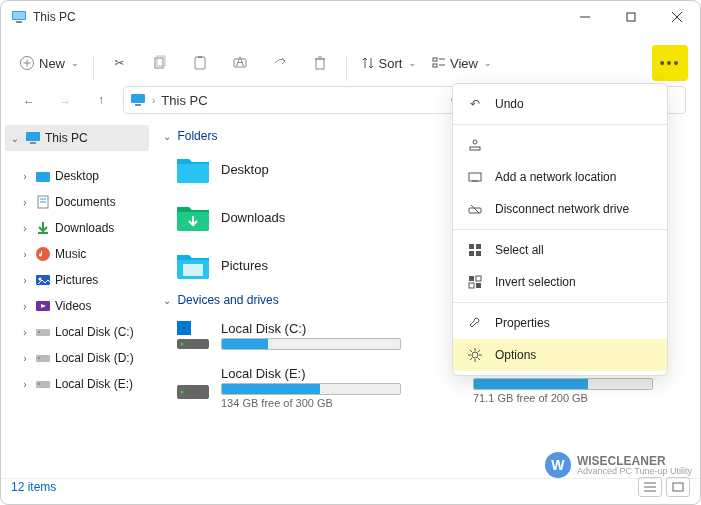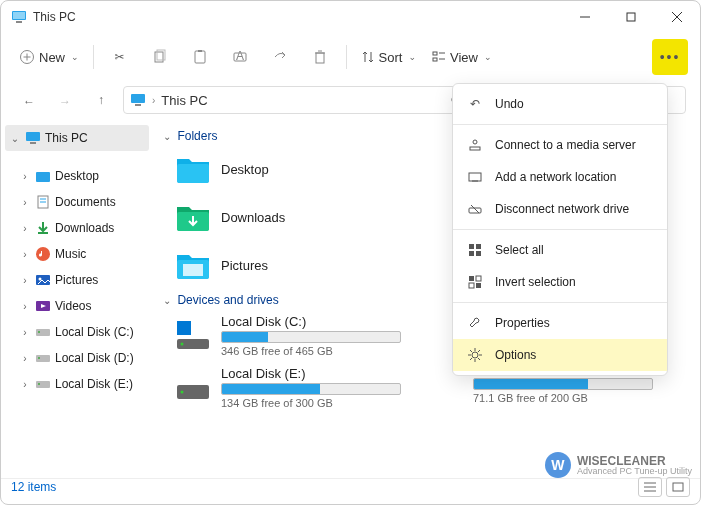--- a/index.html
+++ b/index.html
@@ -5,21 +5,21 @@
 * { box-sizing: border-box; margin: 0; padding: 0; font-family: "Segoe UI", sans-serif; font-size: 12px; }
 body { background: #fff; width: 701px; height: 505px; overflow: hidden; border: 1px solid #ccc; border-radius: 8px; position: relative; }
 
 .titlebar { display: flex; align-items: center; height: 32px; padding-left: 10px; }
 .titlebar .title-icon { width: 16px; height: 16px; margin-right: 6px; }
 .titlebar .title-text { font-size: 12px; color: #333; flex: 1; }
 .winbtns { display: flex; }
 .winbtn { width: 46px; height: 32px; display: flex; align-items: center; justify-content: center; color: #333; }
 .winbtn svg { width: 10px; height: 10px; }
 
-.toolbar { display: flex; align-items: center; height: 48px; padding: 0 12px; gap: 4px; }
+.toolbar { display: flex; align-items: flex-end; height: 48px; padding: 0 12px; gap: 4px; }
 .tbtn { height: 36px; min-width: 36px; display: flex; align-items: center; justify-content: center; border-radius: 4px; color: #555; padding: 0 6px; gap: 4px; }
 .tbtn.more-hl { background: #f3e500; }
 .tbtn .label { font-size: 13px; color: #333; }
 .tbtn .chev { font-size: 9px; color: #666; margin-left: 2px; }
 .tsep { width: 1px; height: 24px; background: #e0e0e0; margin: 0 4px; }
 .spacer { flex: 1; }
 
 .addressbar { display: flex; align-items: center; height: 38px; padding: 0 14px; gap: 8px; }
 .navbtn { width: 28px; height: 28px; display: flex; align-items: center; justify-content: center; color: #666; }
 .breadcrumb { flex: 1; height: 28px; border: 1px solid #ddd; border-radius: 4px; display: flex; align-items: center; padding: 0 6px; gap: 6px; }
@@ -352,21 +352,20 @@
               <rect x="2" y="2" width="14" height="14" fill="#0078d4"></rect>
               <rect x="2" y="20" width="32" height="10" rx="2" fill="#666"></rect>
               <circle cx="7" cy="25" r="1.5" fill="#3c3"></circle>
             </svg>
           </span>
         <div class="drive-info">
           <span class="dname">Local Disk (C:)</span>
           <div class="drive-bar">
               <div class="fill" style="width:26%"></div>
             </div>
-          <span class="dfree">346 GB free of 465 GB</span>
         </div>
       </div>
       <div class="drive-row">
         <span class="dicon">
             <svg viewBox="0 0 36 32">
               <rect x="2" y="14" width="32" height="14" rx="2" fill="#666"></rect>
               <circle cx="7" cy="21" r="1.5" fill="#3c3"></circle>
             </svg>
           </span>
         <div class="drive-info">
@@ -423,21 +422,20 @@
     <span>Undo</span>
   </div>
   <div class="menu-sep"></div>
   <div class="menu-item">
     <span class="micon">
         <svg width="14" height="14" viewBox="0 0 14 14">
           <rect x="2" y="9" width="10" height="3" fill="none" stroke="#555"></rect>
           <circle cx="7" cy="4" r="2" fill="none" stroke="#555"></circle>
         </svg>
       </span>
-    <span>Connect to a media server</span>
   </div>
   <div class="menu-item">
     <span class="micon">
         <svg width="14" height="14" viewBox="0 0 14 14">
           <rect x="1" y="3" width="12" height="8" fill="none" stroke="#555"></rect>
           <line x1="4" y1="11" x2="10" y2="11" stroke="#555"></line>
         </svg>
       </span>
     <span>Add a network location</span>
   </div>

